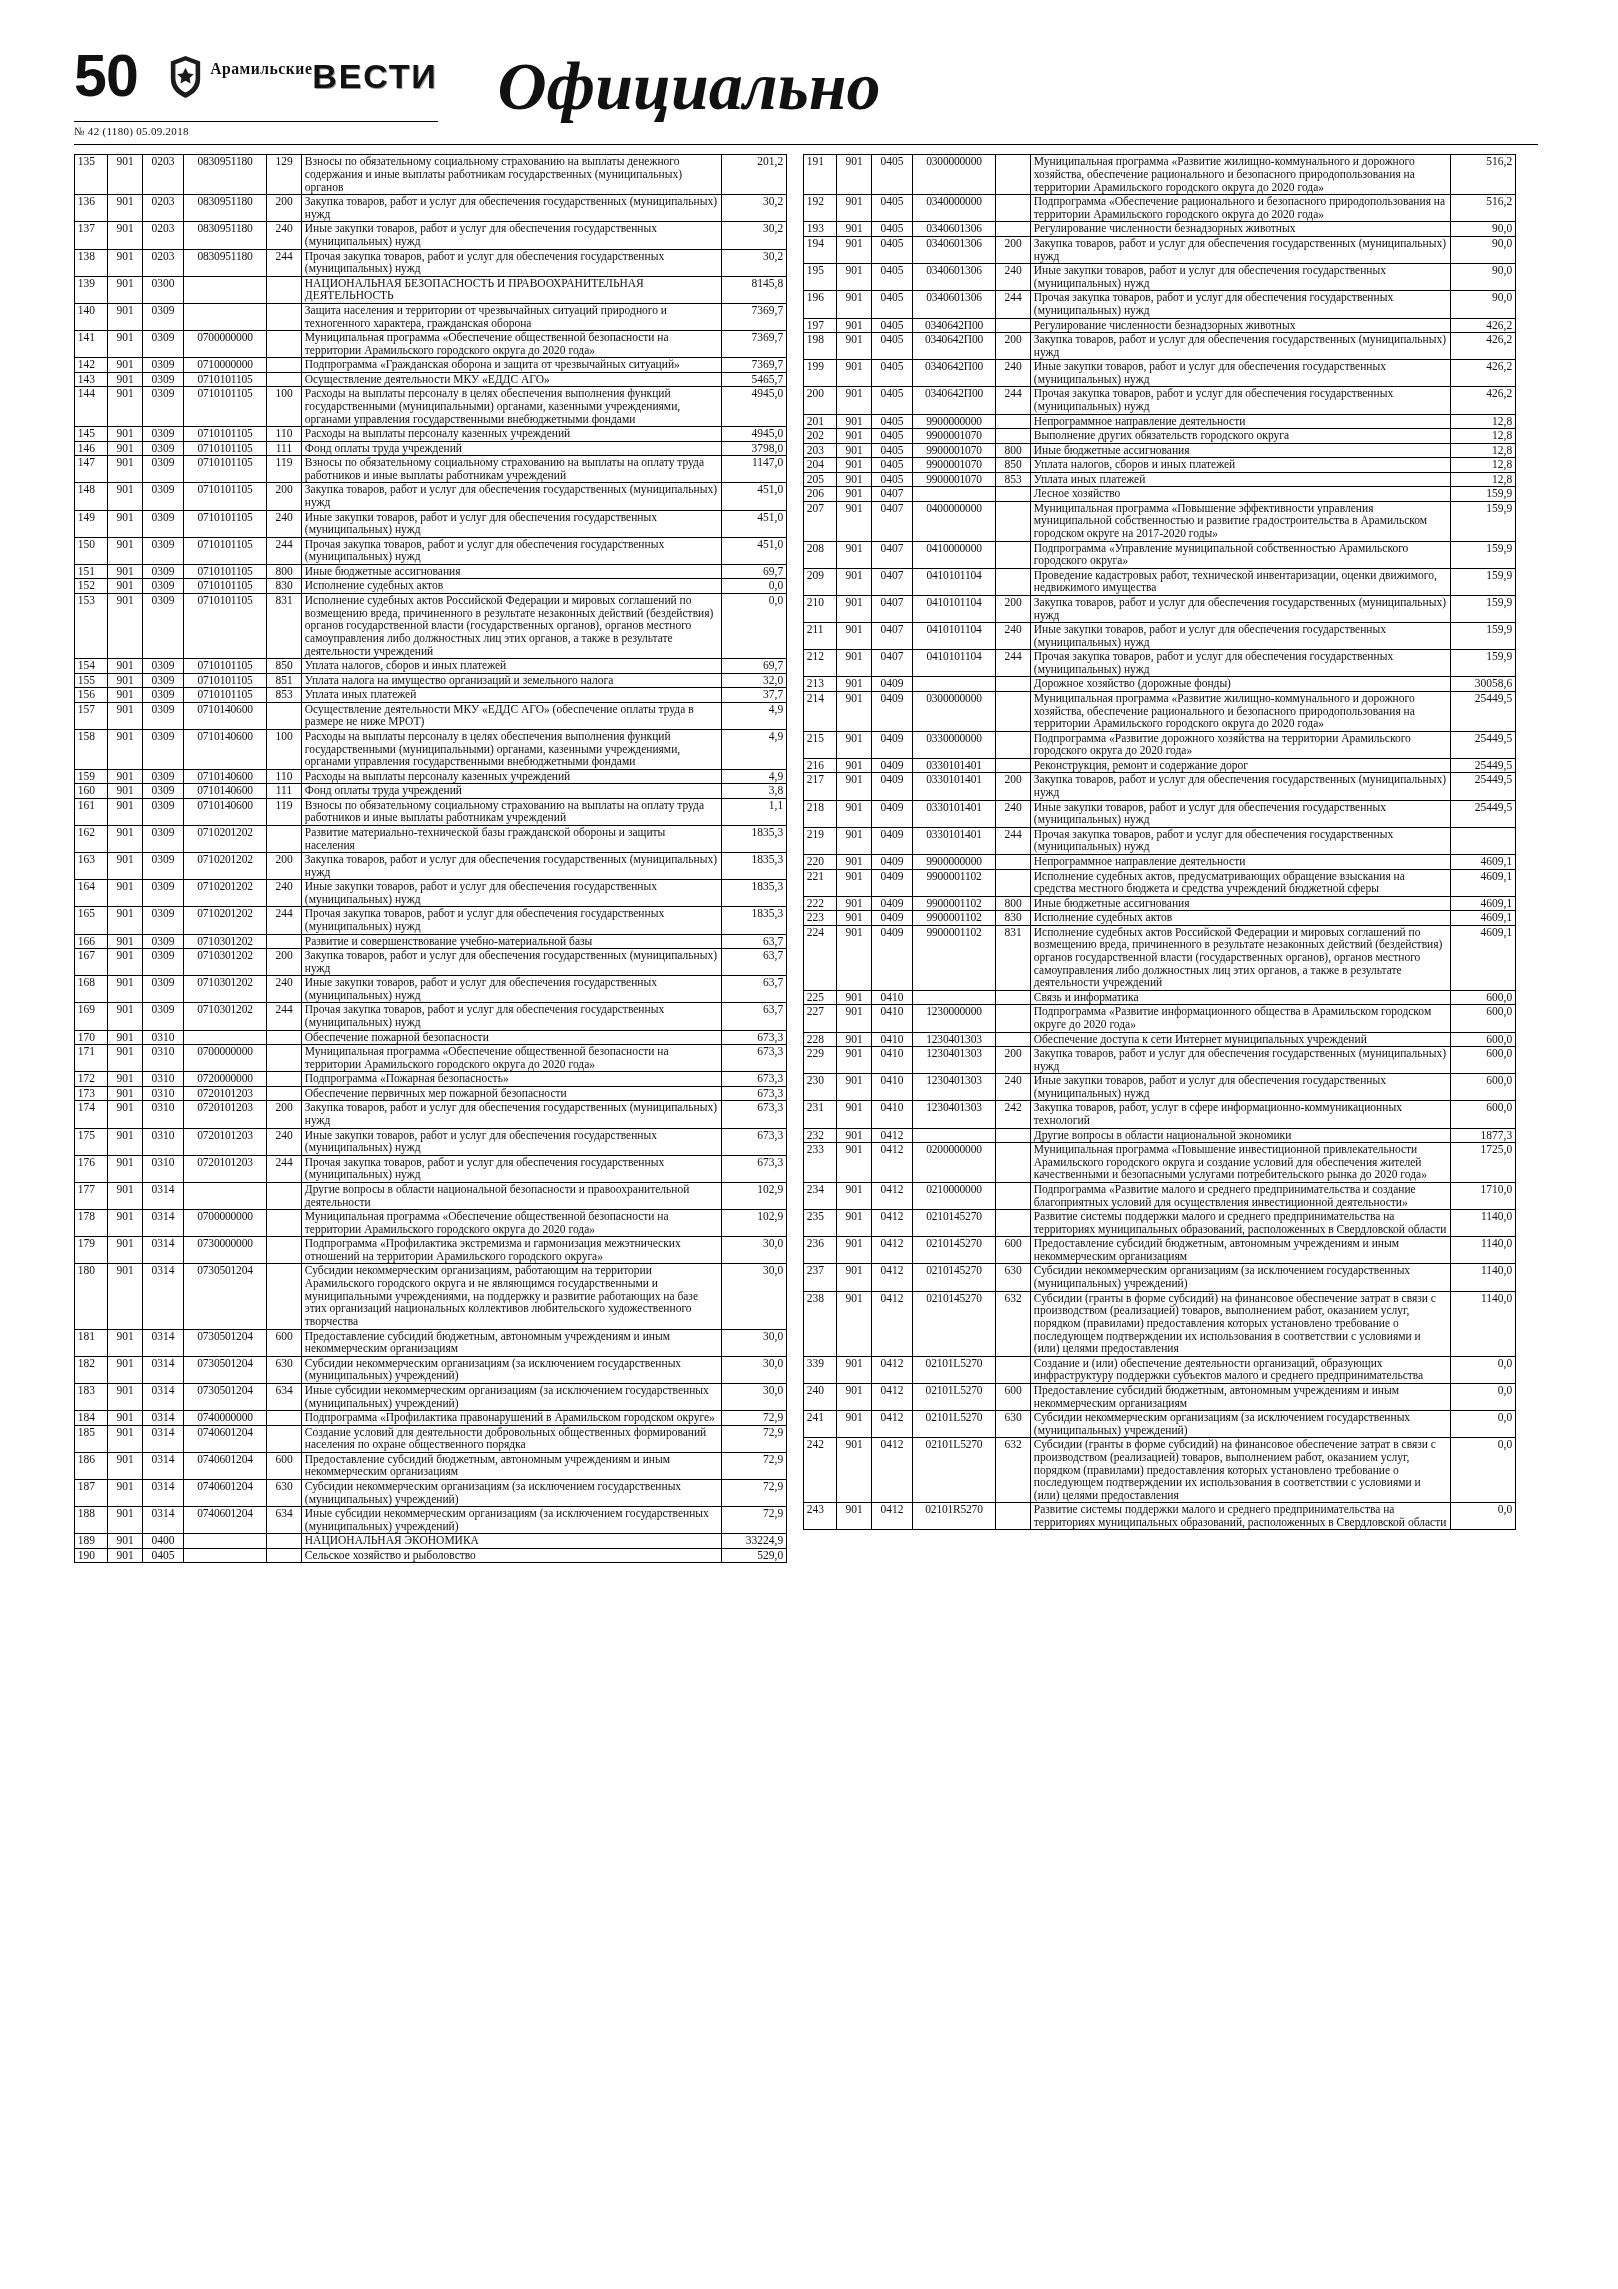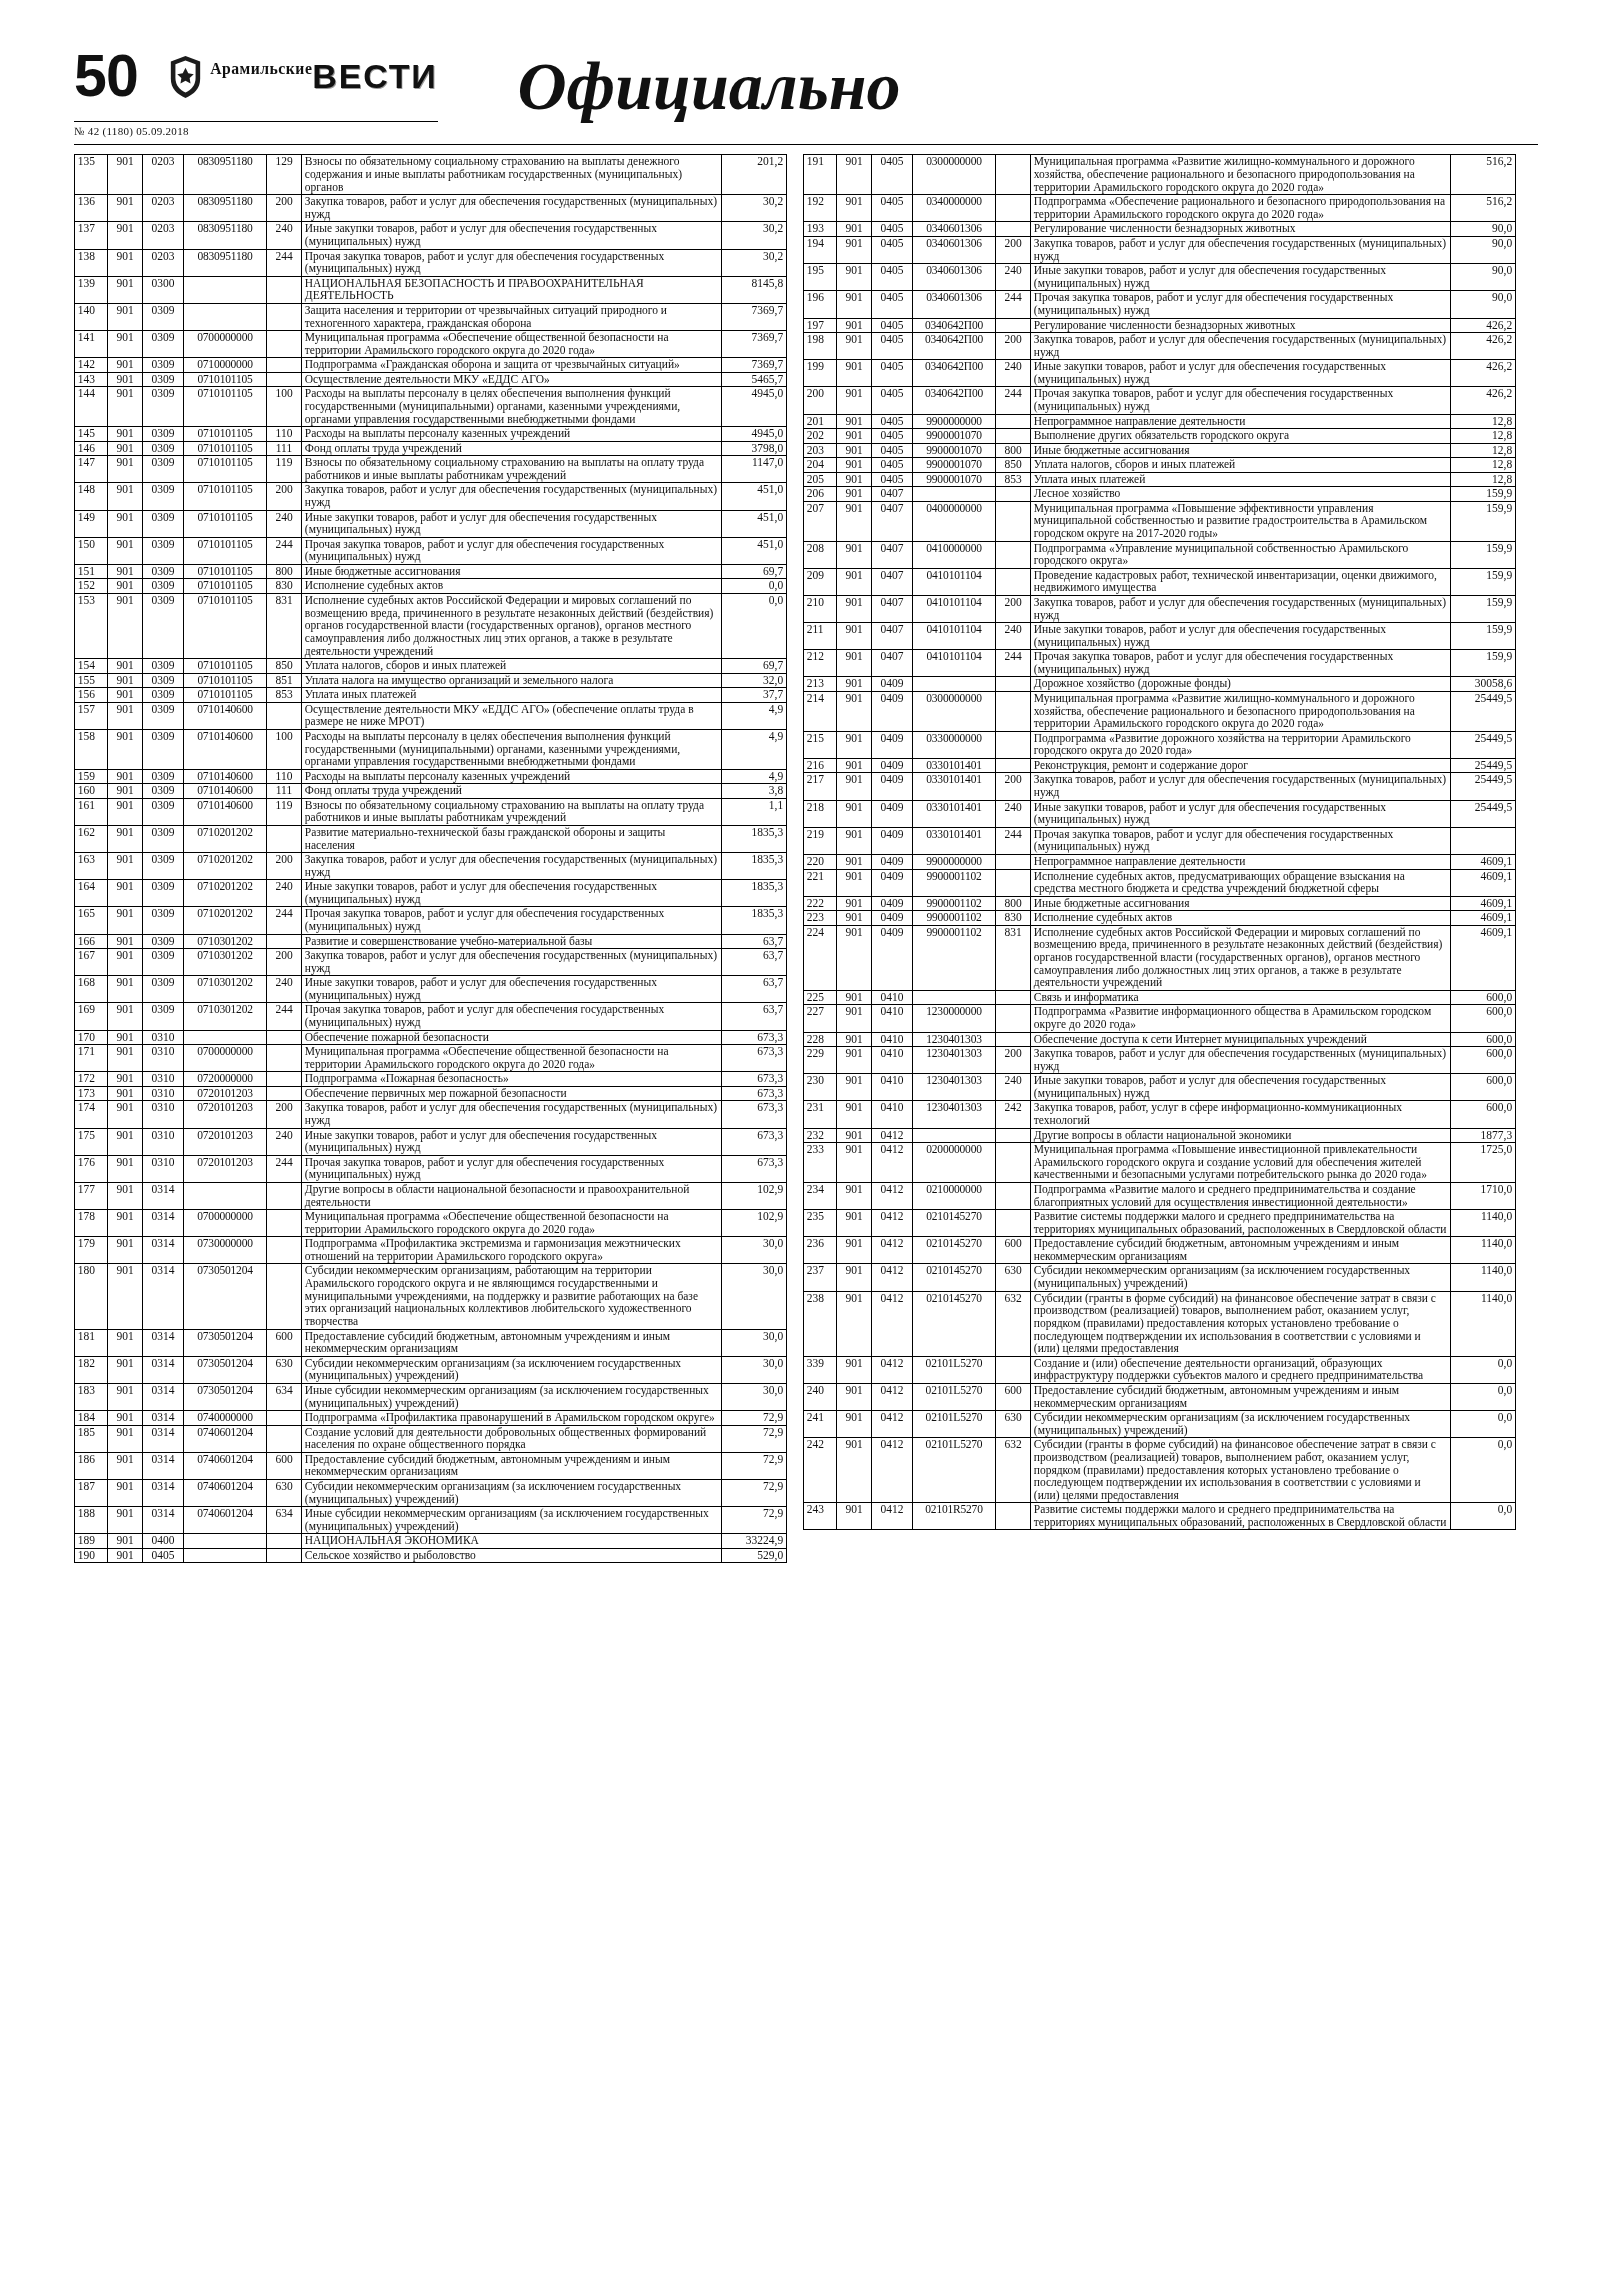--- a/index.html
+++ b/index.html
@@ -27,21 +27,21 @@
   .brand-bottom {
     font-family:"Liberation Sans","DejaVu Sans",sans-serif;
     font-size:34px; font-weight:bold; letter-spacing:1.8px; line-height:0.95;
     text-shadow:0.9px 0.9px 0 #999;
   }
   .issue-line {
     border-top:1.4px solid #000; margin-top:18px; padding-top:2.8px;
     font-size:11px; letter-spacing:0.3px;
   }
   .section-title {
-    margin-left:80px; margin-top:1.8px;
+    margin-left:60px; margin-top:1.8px;
     font-size:68px; line-height:1; font-style:italic; font-weight:bold;
     font-family:"Liberation Serif","DejaVu Serif",serif;
   }
   
   .columns { display:flex; gap:16px; margin-top:9.2px; align-items:flex-start; }
   table.budget {
     border-collapse:collapse; table-layout:fixed; width:713px;
     font-size:11.5px; line-height:1.1;
   }
   table.budget td {

